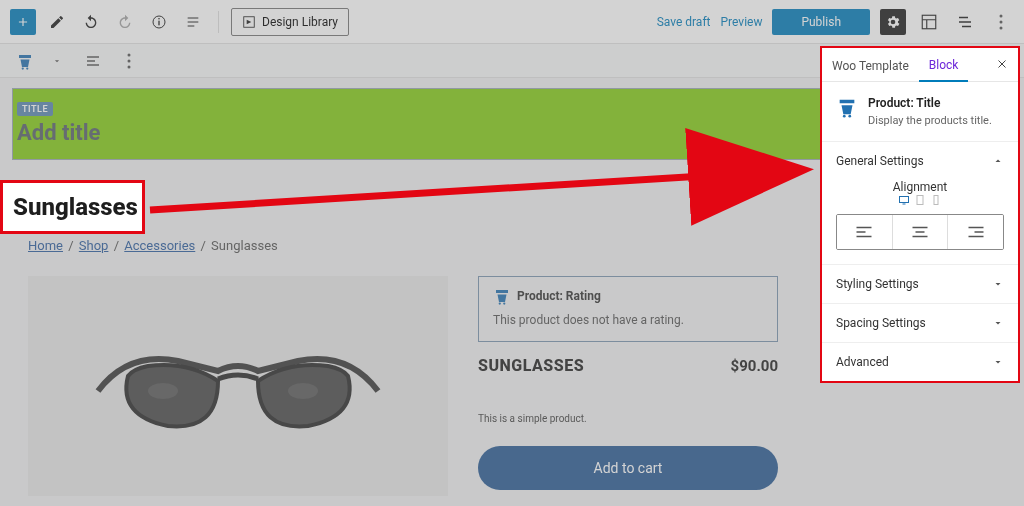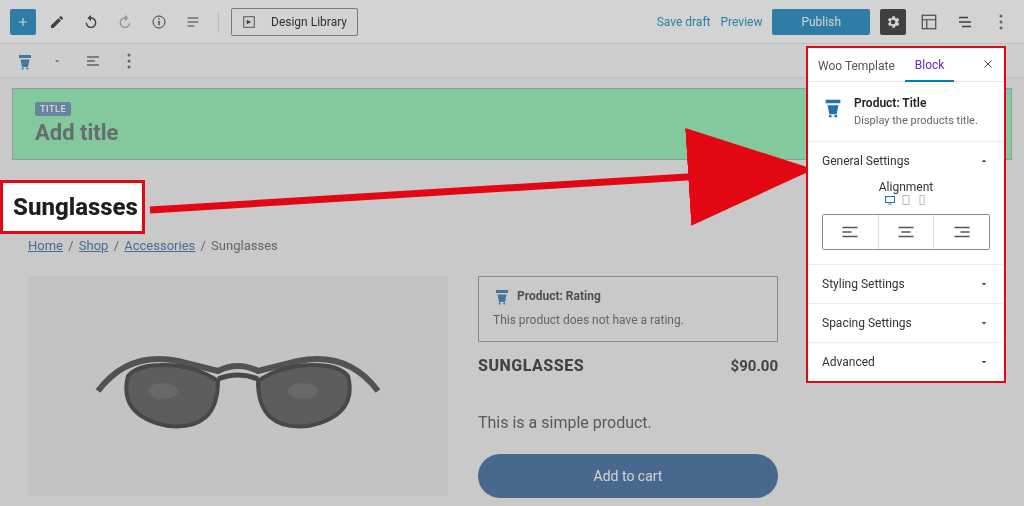--- a/index.html
+++ b/index.html
@@ -7,31 +7,31 @@
   .app { position: relative; width: 1024px; height: 506px; }
   .overlay { position: absolute; inset: 0; background: rgba(128,128,128,0.35); pointer-events: none; z-index: 5; }
 
   
   .topbar { position: relative; height: 44px; background: #fff; border-bottom: 1px solid #e0e0e0; display: flex; align-items: center; padding: 0 10px; z-index: 1; }
   .topbar .left { display: flex; align-items: center; gap: 8px; }
   .sq-btn { width: 26px; height: 26px; display: flex; align-items: center; justify-content: center; border: none; background: transparent; cursor: pointer; border-radius: 2px; }
   .sq-btn.primary { background: #007cba; color: #fff; }
   .sq-btn.dark { background: #1e1e1e; color: #fff; }
   .sq-btn svg { display: block; }
-  .design-lib { height: 28px; padding: 0 10px; display: flex; align-items: center; gap: 15px; border: 1px solid #757575; background: #fff; font-size: 12px; border-radius: 2px; cursor: pointer; }
+  .design-lib { height: 28px; padding: 0 10px; display: flex; align-items: center; gap: 6px; border: 1px solid #757575; background: #fff; font-size: 12px; border-radius: 2px; cursor: pointer; }
   .topbar .right { margin-left: auto; display: flex; align-items: center; gap: 10px; }
   .link-btn { background: none; border: none; color: #007cba; font-size: 12px; cursor: pointer; }
   .publish-btn { background: #007cba; color: #fff; border: none; font-size: 12px; padding: 6px 29px; border-radius: 2px; cursor: pointer; }
 
   
   .secbar { position: relative; height: 34px; display: flex; align-items: center; gap: 10px; padding: 0 12px; border-bottom: 1px solid #e0e0e0; background: #f6f7f7; z-index: 1; }
 
   
   .canvas { position: relative; padding: 10px 12px 0 12px; z-index: 1; }
-  .title-block { border: 1px solid #9aa7b3; padding: 8px 10px 14px 22px; margin-bottom: 18px; background: #86efac; }
+  .title-block { border: 1px solid #9aa7b3; padding: 8px 10px 14px 4px; margin-bottom: 18px; background: #84cc16; }
   .title-tag { display: inline-block; background: #5a88b2; color: #fff; font-size: 9px; font-weight: 600; letter-spacing: .5px; padding: 2px 5px; border-radius: 2px; margin-bottom: 4px; }
   .title-placeholder { font-size: 22px; font-weight: 700; color: #58626b; }
 
   .product-title-callout { position: absolute; top: 180px; left: 0; width: 145px; height: 54px; border: 3px solid #e30613; background: #fff; display: flex; align-items: center; padding-left: 10px; z-index: 10; }
   .product-title-callout span { font-size: 24px; font-weight: 800; color: #1e1e1e; }
 
   .breadcrumb { position: absolute; top: 238px; left: 28px; font-size: 13px; color: #2d5ea0; z-index: 1; }
   .breadcrumb .sep { color: #555; margin: 0 2px; }
   .breadcrumb a { color: #2d5ea0; text-decoration: underline; cursor: pointer; }
   .breadcrumb .cur { color: #555; text-decoration: none; }
@@ -39,25 +39,25 @@
   .product-row { position: absolute; top: 276px; left: 28px; right: 220px; display: flex; gap: 30px; z-index: 1; }
   .prod-img { width: 420px; height: 220px; background: #e6e6e6; display: flex; align-items: center; justify-content: center; }
   .glasses-svg { width: 300px; height: 130px; }
   .prod-info { flex: 1; max-width: 300px; }
   .rating-box { border: 1px solid #7a94ae; padding: 10px 4px 14px 14px; margin-bottom: 14px; background: #f0f0f1; }
   .rating-head { display: flex; align-items: center; gap: 6px; font-size: 12px; font-weight: 700; color: #333; margin-bottom: 8px; }
   .rating-body { font-size: 12px; color: #555; }
   .prod-name-row { display: flex; justify-content: space-between; align-items: baseline; margin-bottom: 10px; }
   .prod-name { font-size: 16px; font-weight: 800; letter-spacing: .5px; color: #222; }
   .prod-price { font-size: 15px; font-weight: 700; color: #222; }
-  .prod-desc { font-size: 16px; color: #444; margin-bottom: 22px; margin-top: 38px; }
+  .prod-desc { font-size: 10px; color: #444; margin-bottom: 22px; margin-top: 38px; }
   .add-cart { width: 100%; background: #2a5b94; color: #fff; border: none; border-radius: 22px; padding: 14px 0; font-size: 14px; cursor: pointer; }
 
   
-  .sidebar { position: absolute; top: 46px; right: 18px; width: 200px; background: #fff; border: 2px solid #e30613; z-index: 20; font-size: 12px; }
+  .sidebar { position: absolute; top: 46px; right: 4px; width: 200px; background: #fff; border: 2px solid #e30613; z-index: 20; font-size: 12px; }
   .side-tabs { display: flex; align-items: center; border-bottom: 1px solid #e6e6e6; }
   .side-tab { padding: 10px 10px 8px 10px; color: #555; cursor: pointer; }
   .side-tab.active { color: #6d28d9; border-bottom: 2px solid #007cba; margin-bottom: -1px; }
   .side-close { margin-left: auto; padding: 8px 10px; font-size: 14px; cursor: pointer; color: #444; }
   .side-block-info { display: flex; gap: 10px; padding: 14px 14px; border-bottom: 1px solid #eee; }
   .block-icon { width: 22px; height: 22px; flex: none; }
   .block-meta .bn { font-weight: 600; color: #222; margin-bottom: 4px; }
   .block-meta .bd { color: #666; font-size: 11px; }
   .side-section { border-bottom: 1px solid #eee; }
   .side-section-head { display: flex; align-items: center; justify-content: space-between; padding: 12px 14px; cursor: pointer; color: #333; font-size: 12px; }

